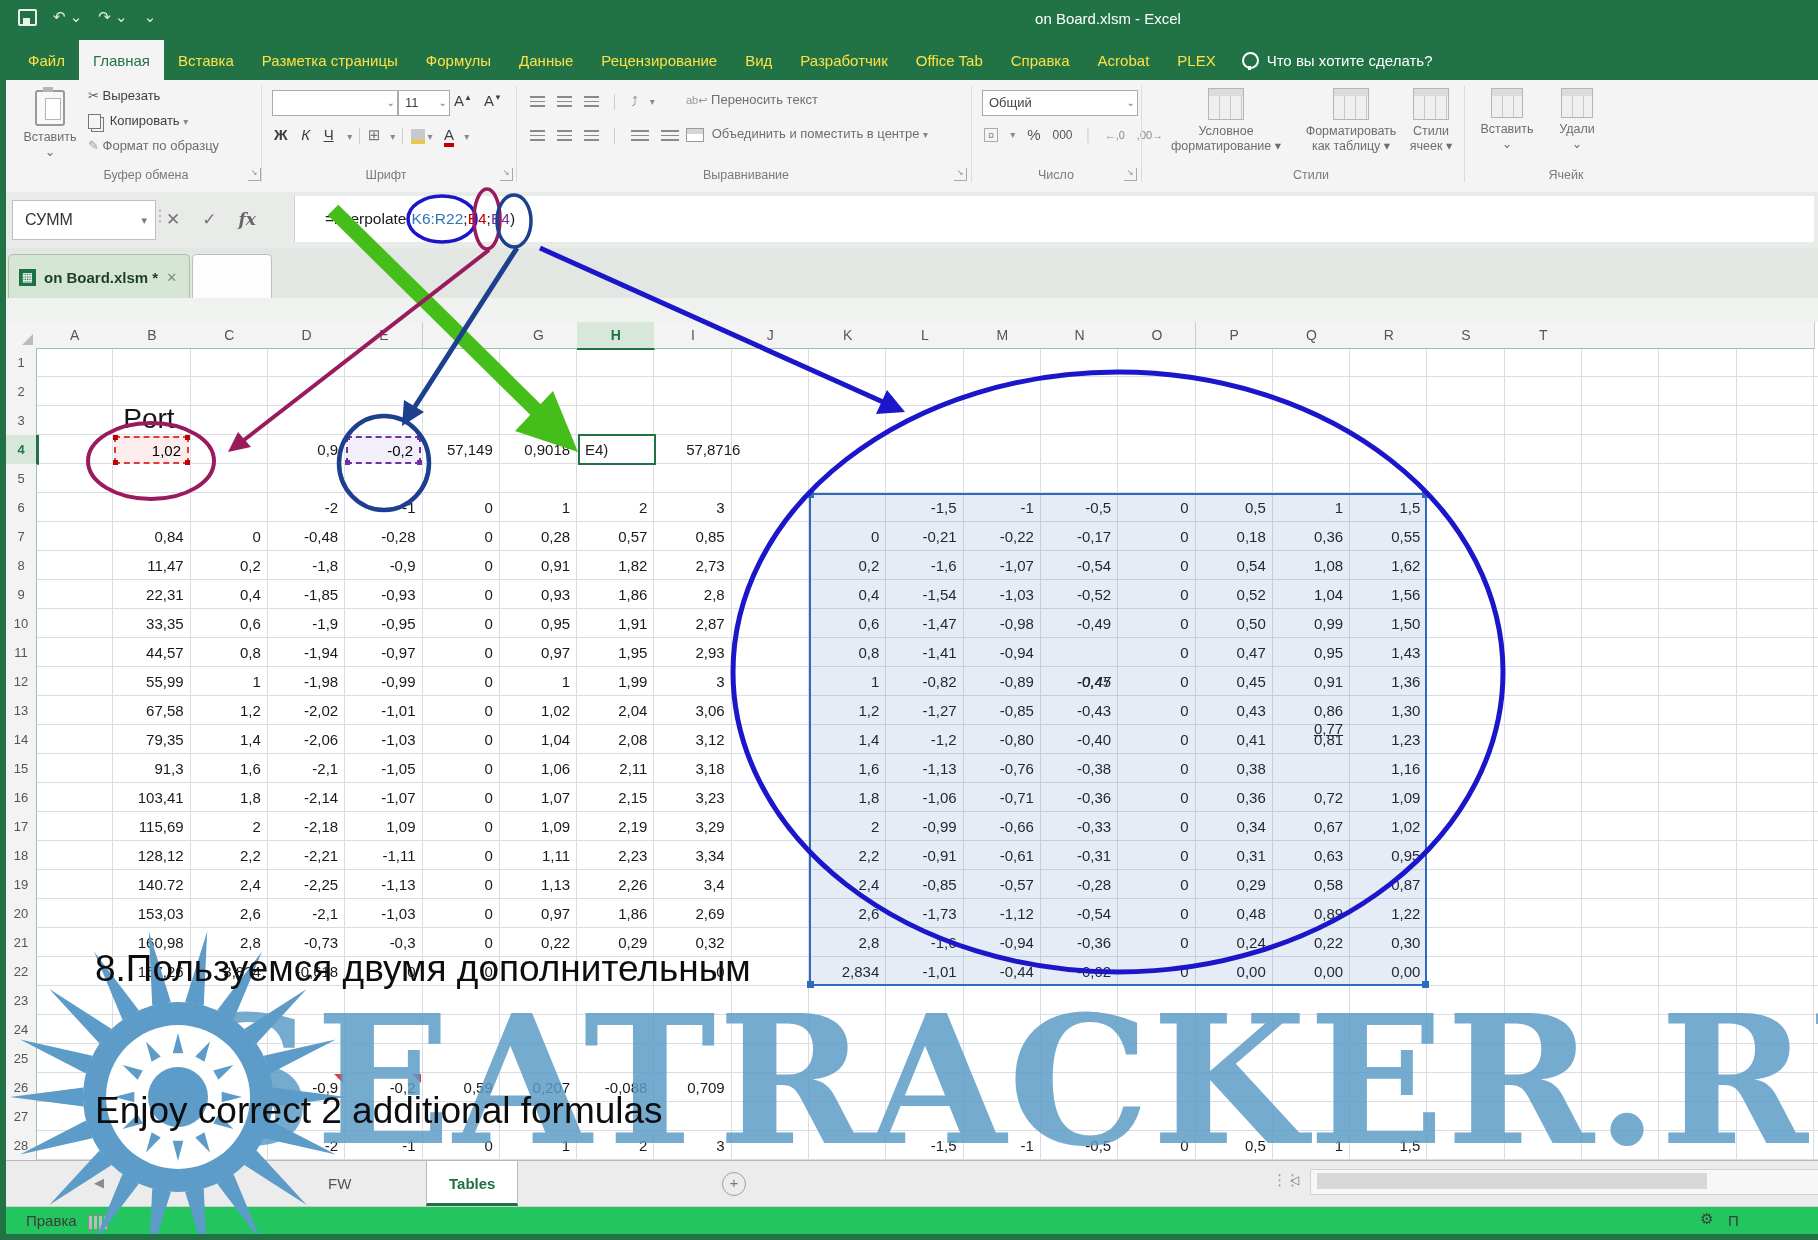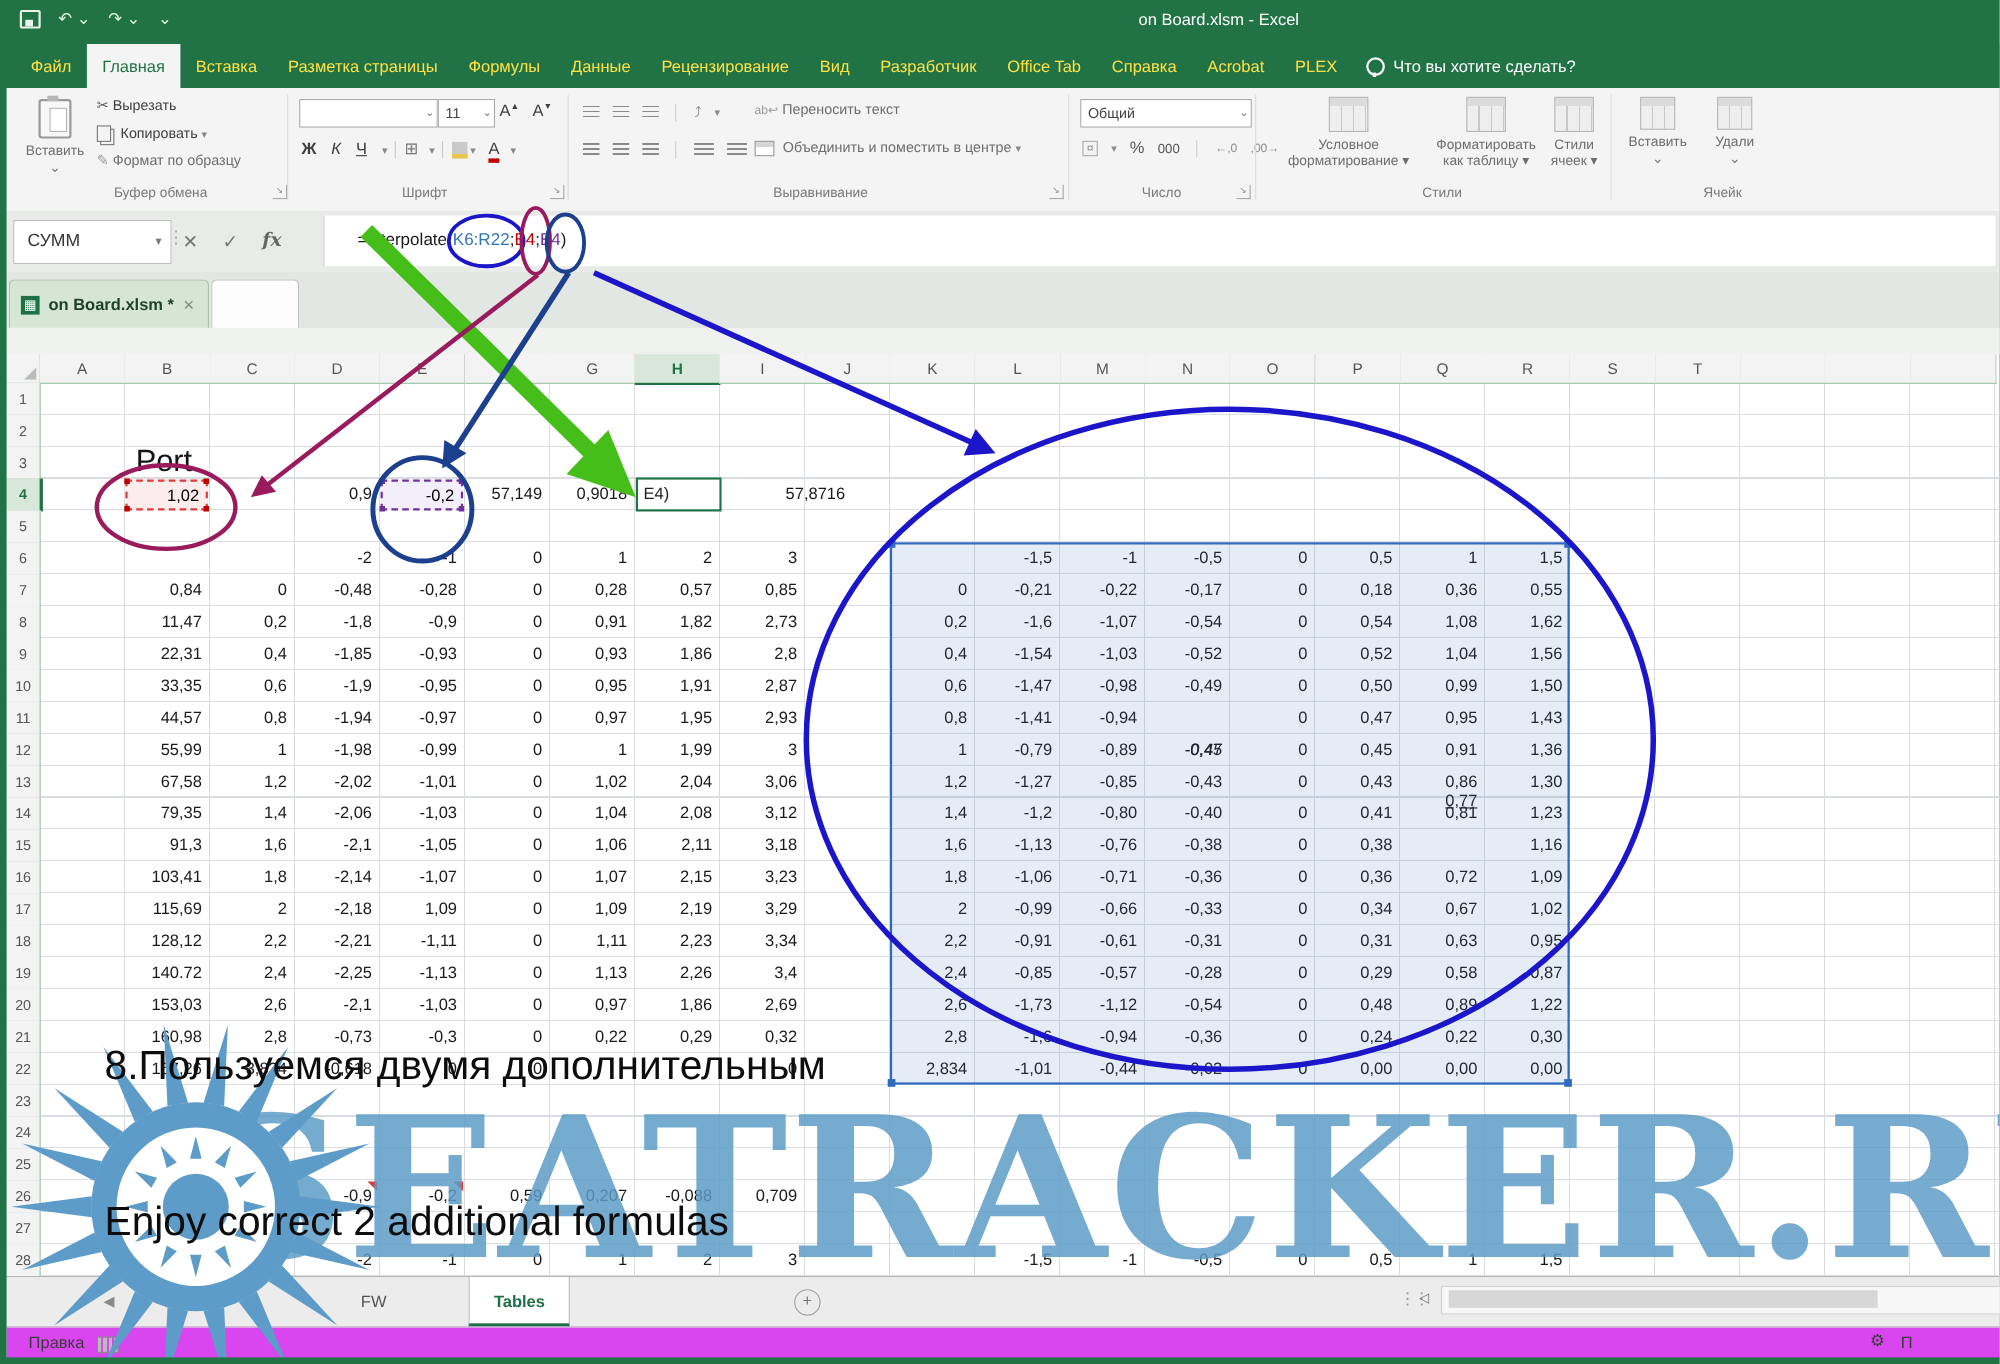--- a/index.html
+++ b/index.html
@@ -77,21 +77,21 @@
   #watermark{position:absolute;left:185px;top:992px;z-index:7;font-family:"DejaVu Serif",serif;font-weight:bold;font-size:178px;line-height:1;letter-spacing:2px;color:#5d9bc8;opacity:0.84;white-space:nowrap;}
   #sunlogo{position:absolute;left:8px;top:925px;z-index:7;}
   
   #sheetbar{position:absolute;left:6px;top:1160px;width:1812px;height:46px;background:#ececec;border-top:1px solid #b9b9b9;z-index:4;font-size:15px;color:#555;}
   .snav{position:absolute;top:14px;color:#8a8a8a;font-size:13px;}
   .stab{position:absolute;top:0;height:45px;line-height:45px;padding:0 22px;}
   .stab.active{background:#fff;border:1px solid #b9b9b9;border-top:none;border-bottom:3px solid #1e7145;color:#1e7145;font-weight:bold;box-sizing:border-box;}
   .plus{position:absolute;top:11px;width:22px;height:22px;border:1px solid #9f9f9f;border-radius:50%;color:#777;text-align:center;line-height:20px;font-size:15px;}
   #hscroll{position:absolute;left:1304px;top:8px;width:508px;height:24px;background:#f7f7f7;border:1px solid #d0d0d0;}
   #hthumb{position:absolute;left:6px;top:3px;width:390px;height:16px;background:#d7d7d7;}
-  #statusbar{position:absolute;left:6px;top:1206px;width:1812px;height:28px;background:#d946ef;border-top:1px solid #cfcfcf;z-index:4;font-size:15px;color:#3c3c3c;}
+  #statusbar{position:absolute;left:6px;top:1206px;width:1812px;height:28px;background:#22c55e;border-top:1px solid #cfcfcf;z-index:4;font-size:15px;color:#3c3c3c;}
   .greenedge{position:absolute;background:#217346;z-index:9;}
   .kbico{display:inline-block;width:18px;height:13px;border:1px solid #8a8a8a;background:repeating-linear-gradient(to right,#bbb 0 3px,transparent 3px 5px);vertical-align:middle;}
 </style>
 </head>
 <body>
 
 <div id="app">
 
   <div id="titlebar">
     <div class="qat" style="left:18px;">
@@ -313,21 +313,21 @@
       <div class="rowhdr" style="top: 1015px; height: 29px; line-height: 29px; width: 30px;">24</div>
       <div class="rowhdr" style="top: 1044px; height: 29px; line-height: 29px; width: 30px;">25</div>
       <div class="rowhdr" style="top: 1073px; height: 29px; line-height: 29px; width: 30px;">26</div>
       <div class="rowhdr" style="top: 1102px; height: 29px; line-height: 29px; width: 30px;">27</div>
       <div class="rowhdr" style="top: 1131px; height: 29px; line-height: 29px; width: 30px;">28</div>
       <div class="cell big" style="left: 113.3px; top: 402px; width: 154.6px; height: 29px;">Port</div>
       <div class="cell big" style="left: 113.3px; top: 1040px; width: 154.6px; height: 29px;">Starboard</div>
       <div class="cell" style="left: 267.9px; top: 435px; width: 77.3px; height: 29px;">0,9</div>
       <div class="cell" style="left: 422.5px; top: 435px; width: 77.3px; height: 29px;">57,149</div>
       <div class="cell" style="left: 499.8px; top: 435px; width: 77.3px; height: 29px;">0,9018</div>
-      <div class="cell" style="left: 654.4px; top: 435px; width: 93px; height: 29px; margin-left: 28px;">57,8716</div>
+      <div class="cell" style="left: 654.4px; top: 435px; width: 93px; height: 29px;">57,8716</div>
       <div class="cell" style="left: 267.9px; top: 493px; width: 77.3px; height: 29px;">-2</div>
       <div class="cell" style="left: 345.2px; top: 493px; width: 77.3px; height: 29px;">-1</div>
       <div class="cell" style="left: 422.5px; top: 493px; width: 77.3px; height: 29px;">0</div>
       <div class="cell" style="left: 499.8px; top: 493px; width: 77.3px; height: 29px;">1</div>
       <div class="cell" style="left: 577.1px; top: 493px; width: 77.3px; height: 29px;">2</div>
       <div class="cell" style="left: 654.4px; top: 493px; width: 77.3px; height: 29px;">3</div>
       <div class="cell" style="left: 113.3px; top: 522px; width: 77.3px; height: 29px;">0,84</div>
       <div class="cell" style="left: 190.6px; top: 522px; width: 77.3px; height: 29px;">0</div>
       <div class="cell" style="left: 267.9px; top: 522px; width: 77.3px; height: 29px;">-0,48</div>
       <div class="cell" style="left: 345.2px; top: 522px; width: 77.3px; height: 29px;">-0,28</div>
@@ -494,21 +494,21 @@
       <div class="cell" style="left: 1350.1px; top: 609px; width: 77.3px; height: 29px;">1,50</div>
       <div class="cell" style="left: 809px; top: 638px; width: 77.3px; height: 29px;">0,8</div>
       <div class="cell" style="left: 886.3px; top: 638px; width: 77.3px; height: 29px;">-1,41</div>
       <div class="cell" style="left: 963.6px; top: 638px; width: 77.3px; height: 29px;">-0,94</div>
       <div class="cell" style="left: 1040.9px; top: 667px; width: 77.3px; height: 29px;">-0,47</div>
       <div class="cell" style="left: 1118.2px; top: 638px; width: 77.3px; height: 29px;">0</div>
       <div class="cell" style="left: 1195.5px; top: 638px; width: 77.3px; height: 29px;">0,47</div>
       <div class="cell" style="left: 1272.8px; top: 638px; width: 77.3px; height: 29px;">0,95</div>
       <div class="cell" style="left: 1350.1px; top: 638px; width: 77.3px; height: 29px;">1,43</div>
       <div class="cell" style="left: 809px; top: 667px; width: 77.3px; height: 29px;">1</div>
-      <div class="cell" style="left: 886.3px; top: 667px; width: 77.3px; height: 29px;">-0,79</div>
+      <div class="cell" style="left: 886.3px; top: 667px; width: 77.3px; height: 29px;">-0,82</div>
       <div class="cell" style="left: 963.6px; top: 667px; width: 77.3px; height: 29px;">-0,89</div>
       <div class="cell" style="left: 1040.9px; top: 667px; width: 77.3px; height: 29px; font-style: italic;">-0,45</div>
       <div class="cell" style="left: 1118.2px; top: 667px; width: 77.3px; height: 29px;">0</div>
       <div class="cell" style="left: 1195.5px; top: 667px; width: 77.3px; height: 29px;">0,45</div>
       <div class="cell" style="left: 1272.8px; top: 667px; width: 77.3px; height: 29px;">0,91</div>
       <div class="cell" style="left: 1350.1px; top: 667px; width: 77.3px; height: 29px;">1,36</div>
       <div class="cell" style="left: 809px; top: 696px; width: 77.3px; height: 29px;">1,2</div>
       <div class="cell" style="left: 886.3px; top: 696px; width: 77.3px; height: 29px;">-1,27</div>
       <div class="cell" style="left: 963.6px; top: 696px; width: 77.3px; height: 29px;">-0,85</div>
       <div class="cell" style="left: 1040.9px; top: 696px; width: 77.3px; height: 29px;">-0,43</div>

